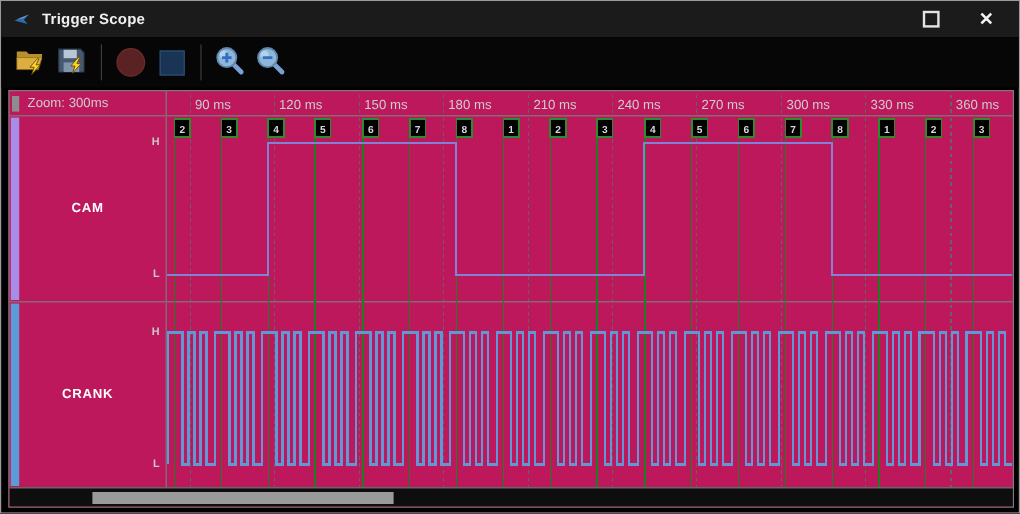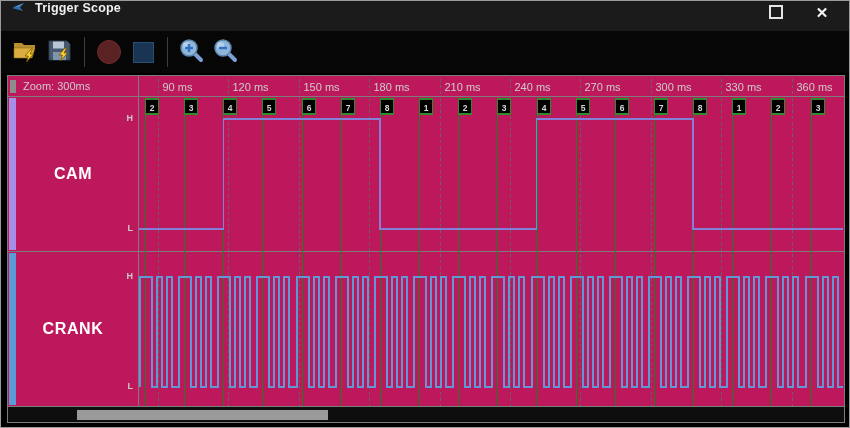--- a/index.html
+++ b/index.html
@@ -4,21 +4,21 @@
 <style>
   html,body { margin:0; padding:0; background:#333; }
   .window {
     position:relative; width:848px; height:426px; background:#000;
     border:1px solid #9a9a9a; overflow:hidden;
     font-family:"Liberation Sans", sans-serif;
   }
   
   .titlebar {
     position:absolute; top:0; left:0; right:0; height:30px; background:#1b1b1b;
-    display:flex; align-items:flex-start; padding:0 10px; box-sizing:border-box;
+    display:flex; align-items:center; padding:0 10px; box-sizing:border-box;
   }
   .app-icon { display:flex; align-items:center; }
   .title { color:#f0f0f0; font-size:12.5px; font-weight:bold; margin-left:8px; letter-spacing:.2px; }
   .winbtns { margin-left:auto; display:flex; gap:20px; padding-right:4px; align-items:center; }
   .winbtn { background:none; border:none; padding:0; cursor:pointer; width:26px; height:22px;
             display:flex; align-items:center; justify-content:center; }
   .max-glyph { width:10px; height:10px; border:2px solid #e4e4e4; display:block; }
   .close-glyph { color:#f4f4f4; font-size:15px; font-weight:bold; line-height:1; }
   
   .toolbar {
@@ -40,21 +40,21 @@
   .hdr-grip { width:6px; height:13px; background:#8d8d8d; display:block; }
   .zoomlbl { color:#cdcdcd; font-size:11px; }
   .hdr-right { flex:1; }
   .row { position:absolute; left:0; width:100%; box-sizing:border-box; }
   .row-cam { top:21px; height:154px; }
   .row-crank { top:175px; height:155px; border-top:1px solid #7c7c7c; }
   .labelcol { position:absolute; left:0; top:0; bottom:0; width:131px;
               border-right:1px solid #7c7c7c; box-sizing:border-box; }
   .stripe { position:absolute; left:1px; top:1px; bottom:1px; width:7px; }
   .chname { position:absolute; left:10px; right:10px; top:50%; transform:translateY(-50%);
-            text-align:center; color:#ffffff; font-weight:bold; font-size:16px; letter-spacing:.6px; }
+            text-align:center; color:#ffffff; font-weight:bold; font-size:11px; letter-spacing:.6px; }
   .hl { position:absolute; right:5px; color:#c9c9c9; font-size:9px; font-weight:bold; }
   .row-cam .hl-h { top:16px; }  .row-cam .hl-l { top:126px; }
   .row-crank .hl-h { top:19px; } .row-crank .hl-l { top:129px; }
   .overlay { position:absolute; left:0; top:0; width:836px; height:346px; z-index:5; pointer-events:none; }
   .scroll { position:absolute; left:0; bottom:0; width:100%; height:16px;
             border-top:1px solid #7c7c7c; background:#0e0e0e; box-sizing:border-box; }
   .thumb { position:absolute; left:69px; top:3px; width:251px; height:10px; background:#9a9a9a; }
 </style>
 </head>
 <body>

